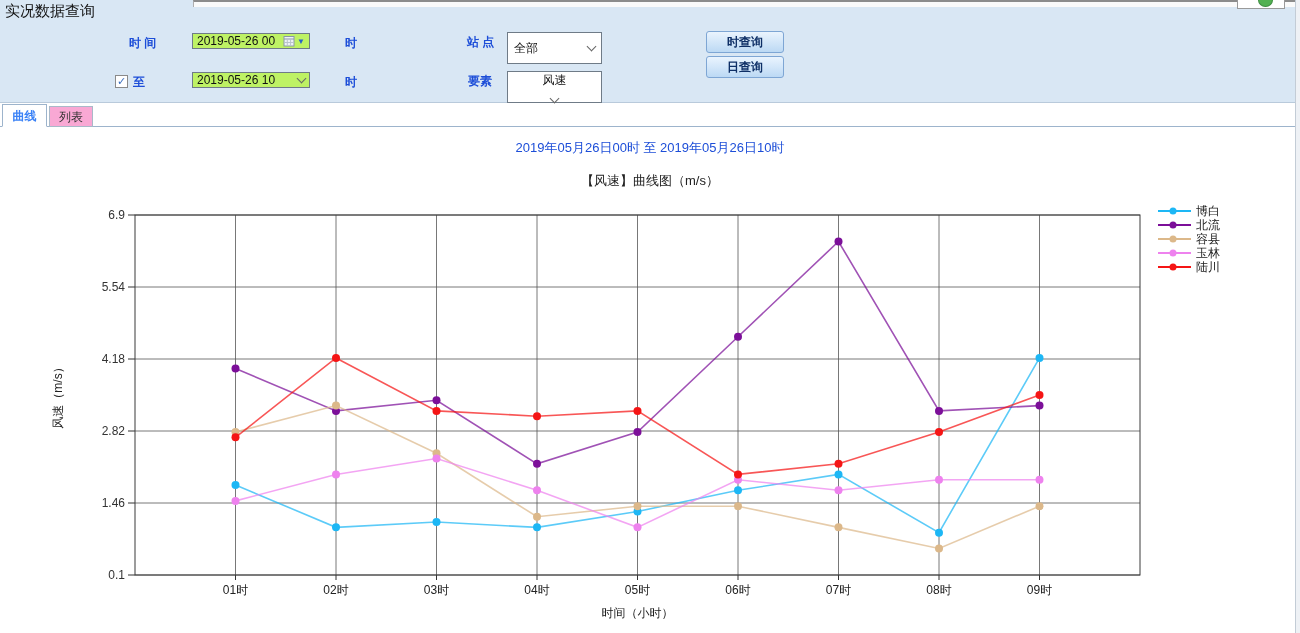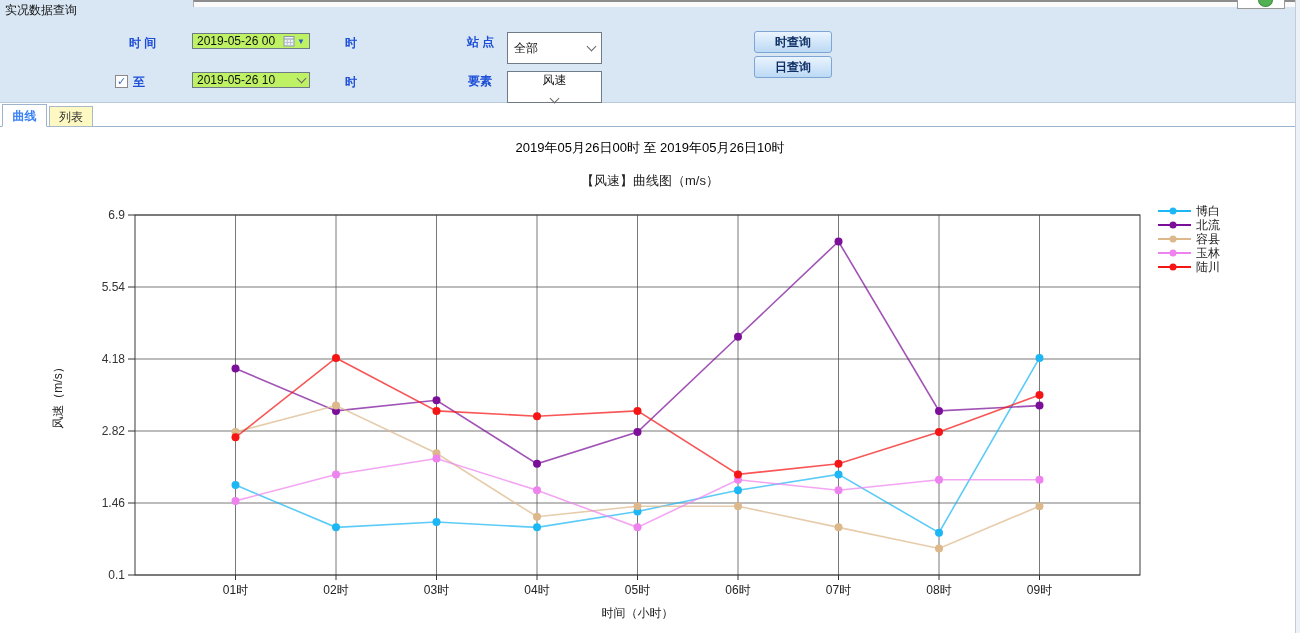--- a/index.html
+++ b/index.html
@@ -4,57 +4,57 @@
 <style>
   * { box-sizing: border-box; margin: 0; padding: 0; }
   html,body { width:1300px; height:633px; overflow:hidden; background:#fff;
     font-family:"Liberation Sans","DejaVu Sans",sans-serif; }
 
   
   #header { position:absolute; top:0; left:0; width:1300px; height:103px;
     background:#d9e7f4; border-bottom:1px solid #b9cadb; }
   #top-strip { position:absolute; top:0; left:193px; width:1107px; height:7px;
     background:#fafafa; border-top:2px solid #8c8c8c; border-left:1px solid #aeaeae; }
-  #top-tab-title { position:absolute; top:2px; left:5px; font-size:12px; color:#111; }
+  #top-tab-title { position:absolute; top:2px; left:5px; font-size:15px; color:#111; }
   #win-indicator { position:absolute; top:0; left:1237px; width:48px; height:9px;
     background:#fff; border:1px solid #9a9a9a; border-top:none; overflow:hidden; }
   #win-indicator .dot { position:absolute; left:20px; top:-7px; width:15px; height:14px;
     border-radius:50%; border:1px solid #3e8e41; }
   #right-strip { position:absolute; top:0; right:0; width:5px; height:633px;
     background:#eef1f5; border-left:1px solid #c3ccd6; z-index:50; }
 
   .flabel { position:absolute; font-size:12px; font-weight:bold; color:#1d4ed8; height:20px; line-height:20px; }
   .finput { position:absolute; height:16px; background:#bef264; border:1px solid #6f7b87;
     font-size:12px; color:#111; display:flex; align-items:center; padding:3px 4px; }
   .finput .val { flex:1; white-space:nowrap; }
   .fselect { position:absolute; height:32px; background:#fff; border:1px solid #6f7b87;
     font-size:12px; color:#111; display:flex; align-items:center; padding:0 6px; }
   .fselect .val { flex:1; }
   .chev { width:7px; height:7px; border-left:1.4px solid #666; border-bottom:1.4px solid #666;
     transform:rotate(-45deg); margin-top:-4px; flex:none; }
   .cal-arrow { color:#2b62c9; font-size:8px; margin-left:2px; flex:none; }
   .qbtn { position:absolute; width:78px; height:22px; border:1px solid #7ea6d4; border-radius:3px;
     background:linear-gradient(#eaf4fe,#bcd9f4); font-size:12px; font-weight:bold; color:#0e2f66;
-    text-align:center; line-height:20px; cursor:pointer;margin-left:48px; }
+    text-align:center; line-height:20px; cursor:pointer; }
   .checkbox { position:absolute; width:13px; height:13px; background:#fff; border:1px solid #8a8a8a;
     font-size:11px; line-height:11px; text-align:center; color:#3a6ebf; }
   .checkbox.checked::after { content:"\2713"; font-weight:bold; }
 
   
   #tabbar { position:absolute; top:104px; left:0; width:1300px; height:23px; background:#fff; }
   #tabbar .rule { position:absolute; left:0; top:22px; width:1300px; height:1px; background:#9db4cc; }
   .vtab { position:absolute; font-size:12px; text-align:center; cursor:pointer; }
   #tab-curve { left:2px; top:0; width:45px; height:23px; line-height:22px; background:#fff;
     border:1px solid #9db4cc; border-bottom:1px solid #fff; font-weight:bold; color:#3b82f6; z-index:2; }
-  #tab-list { left:49px; top:2px; width:44px; height:21px; line-height:20px; background:#fef9c3;
+  #tab-list { left:49px; top:2px; width:44px; height:21px; line-height:20px; background:#f9a8d4;
     border:1px solid #a9b9c9; color:#333; }
 
   
   #chart-title { position:absolute; top:139px; left:0; width:1300px; text-align:center;
-    font-size:13px; color:#000000; }
+    font-size:13px; color:#1d4ed8; }
   #chart-subtitle { position:absolute; top:172px; left:0; width:1300px; text-align:center;
     font-size:13px; color:#222; }
   #chart { position:absolute; top:195px; left:0; width:1300px; height:438px; }
   #chart text { font-family:"Liberation Sans","DejaVu Sans",sans-serif; }
 </style>
 </head>
 <body>
 
 <div id="header">
   <div id="top-strip"></div>

